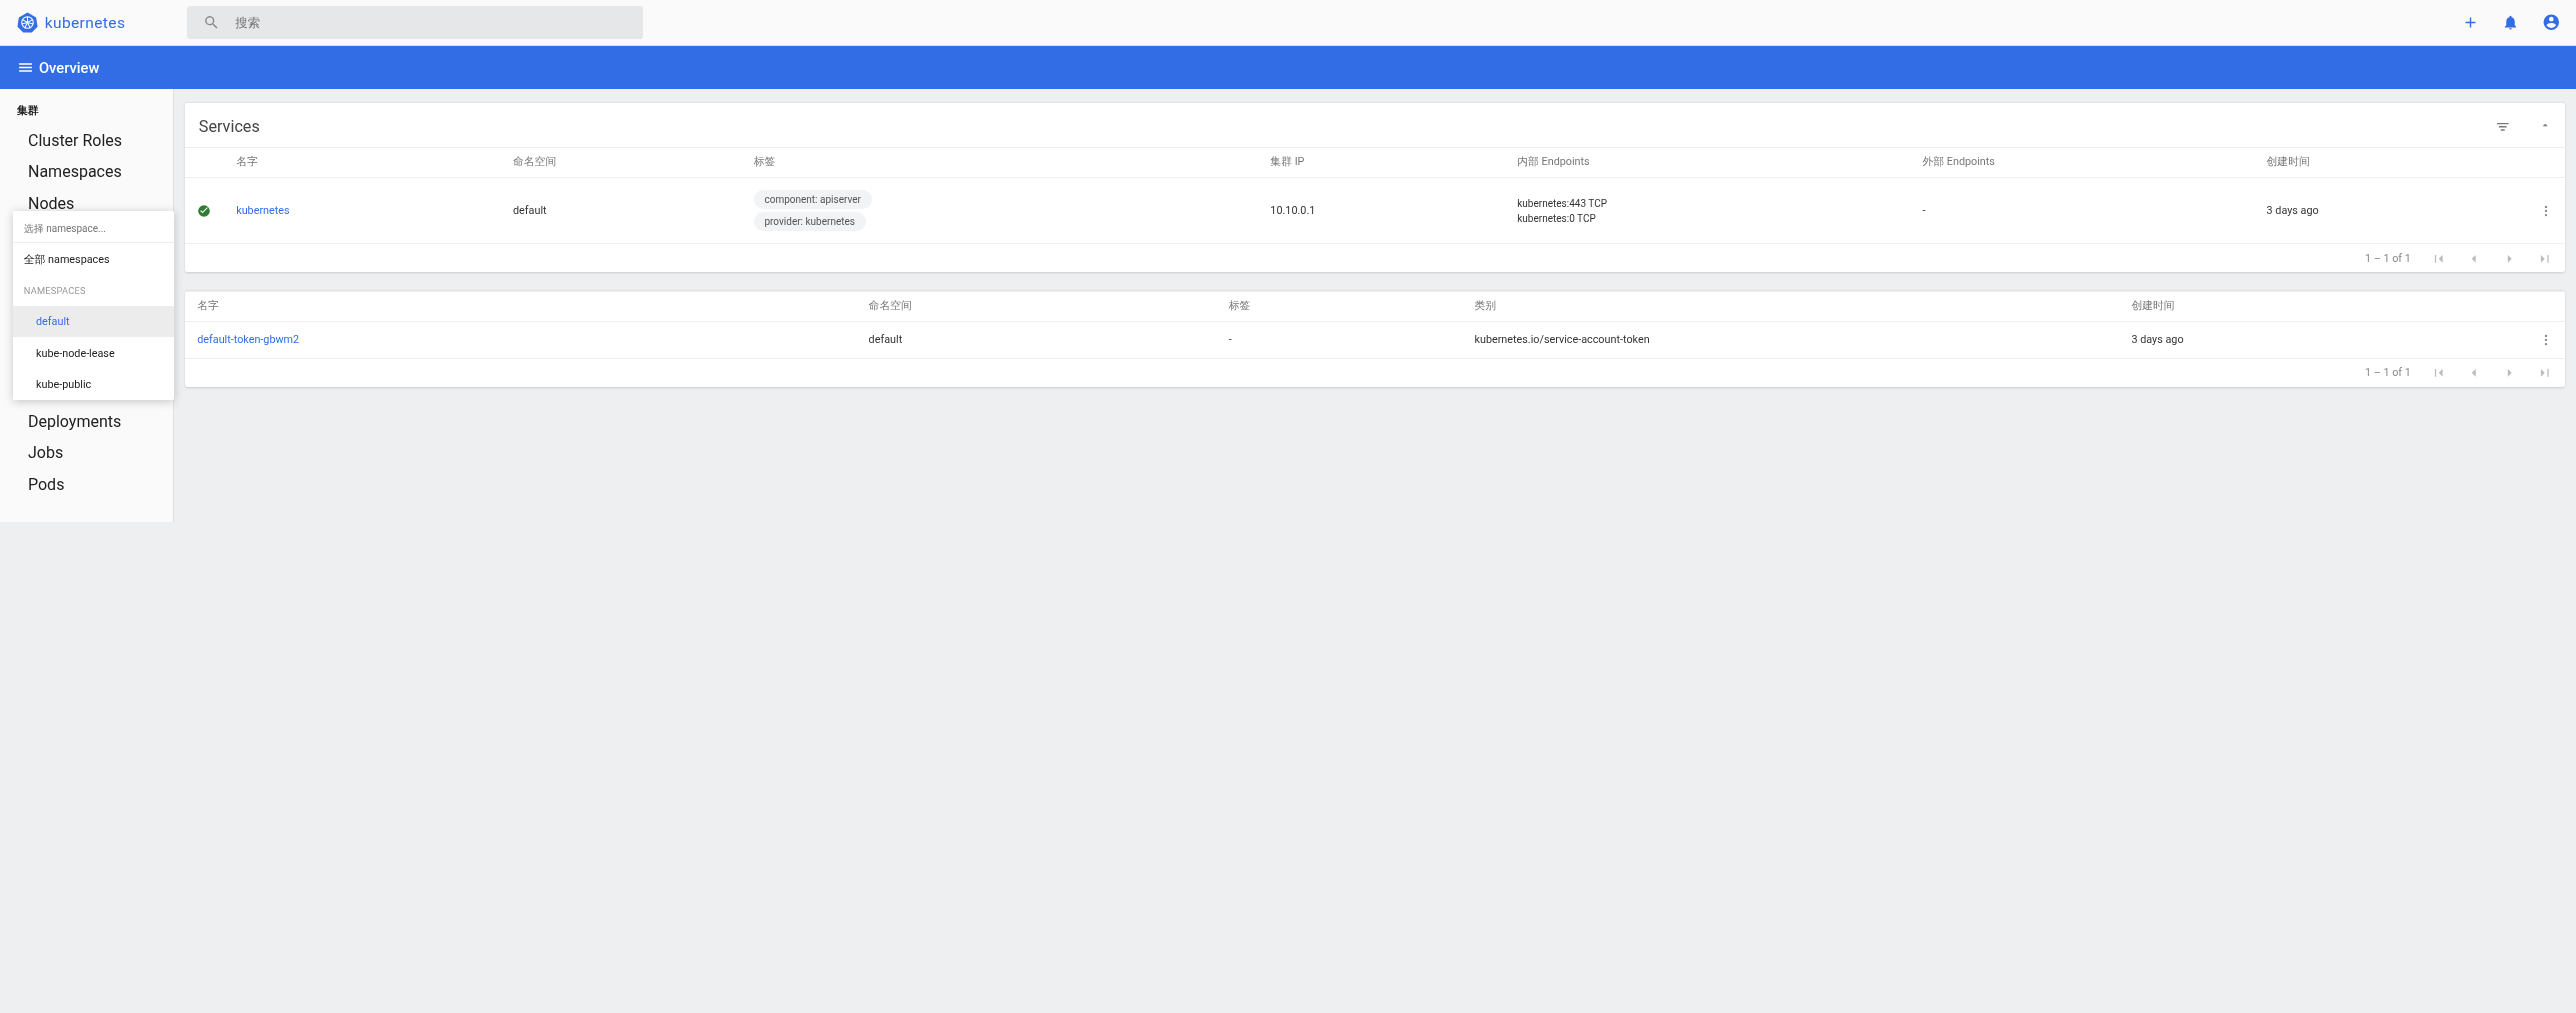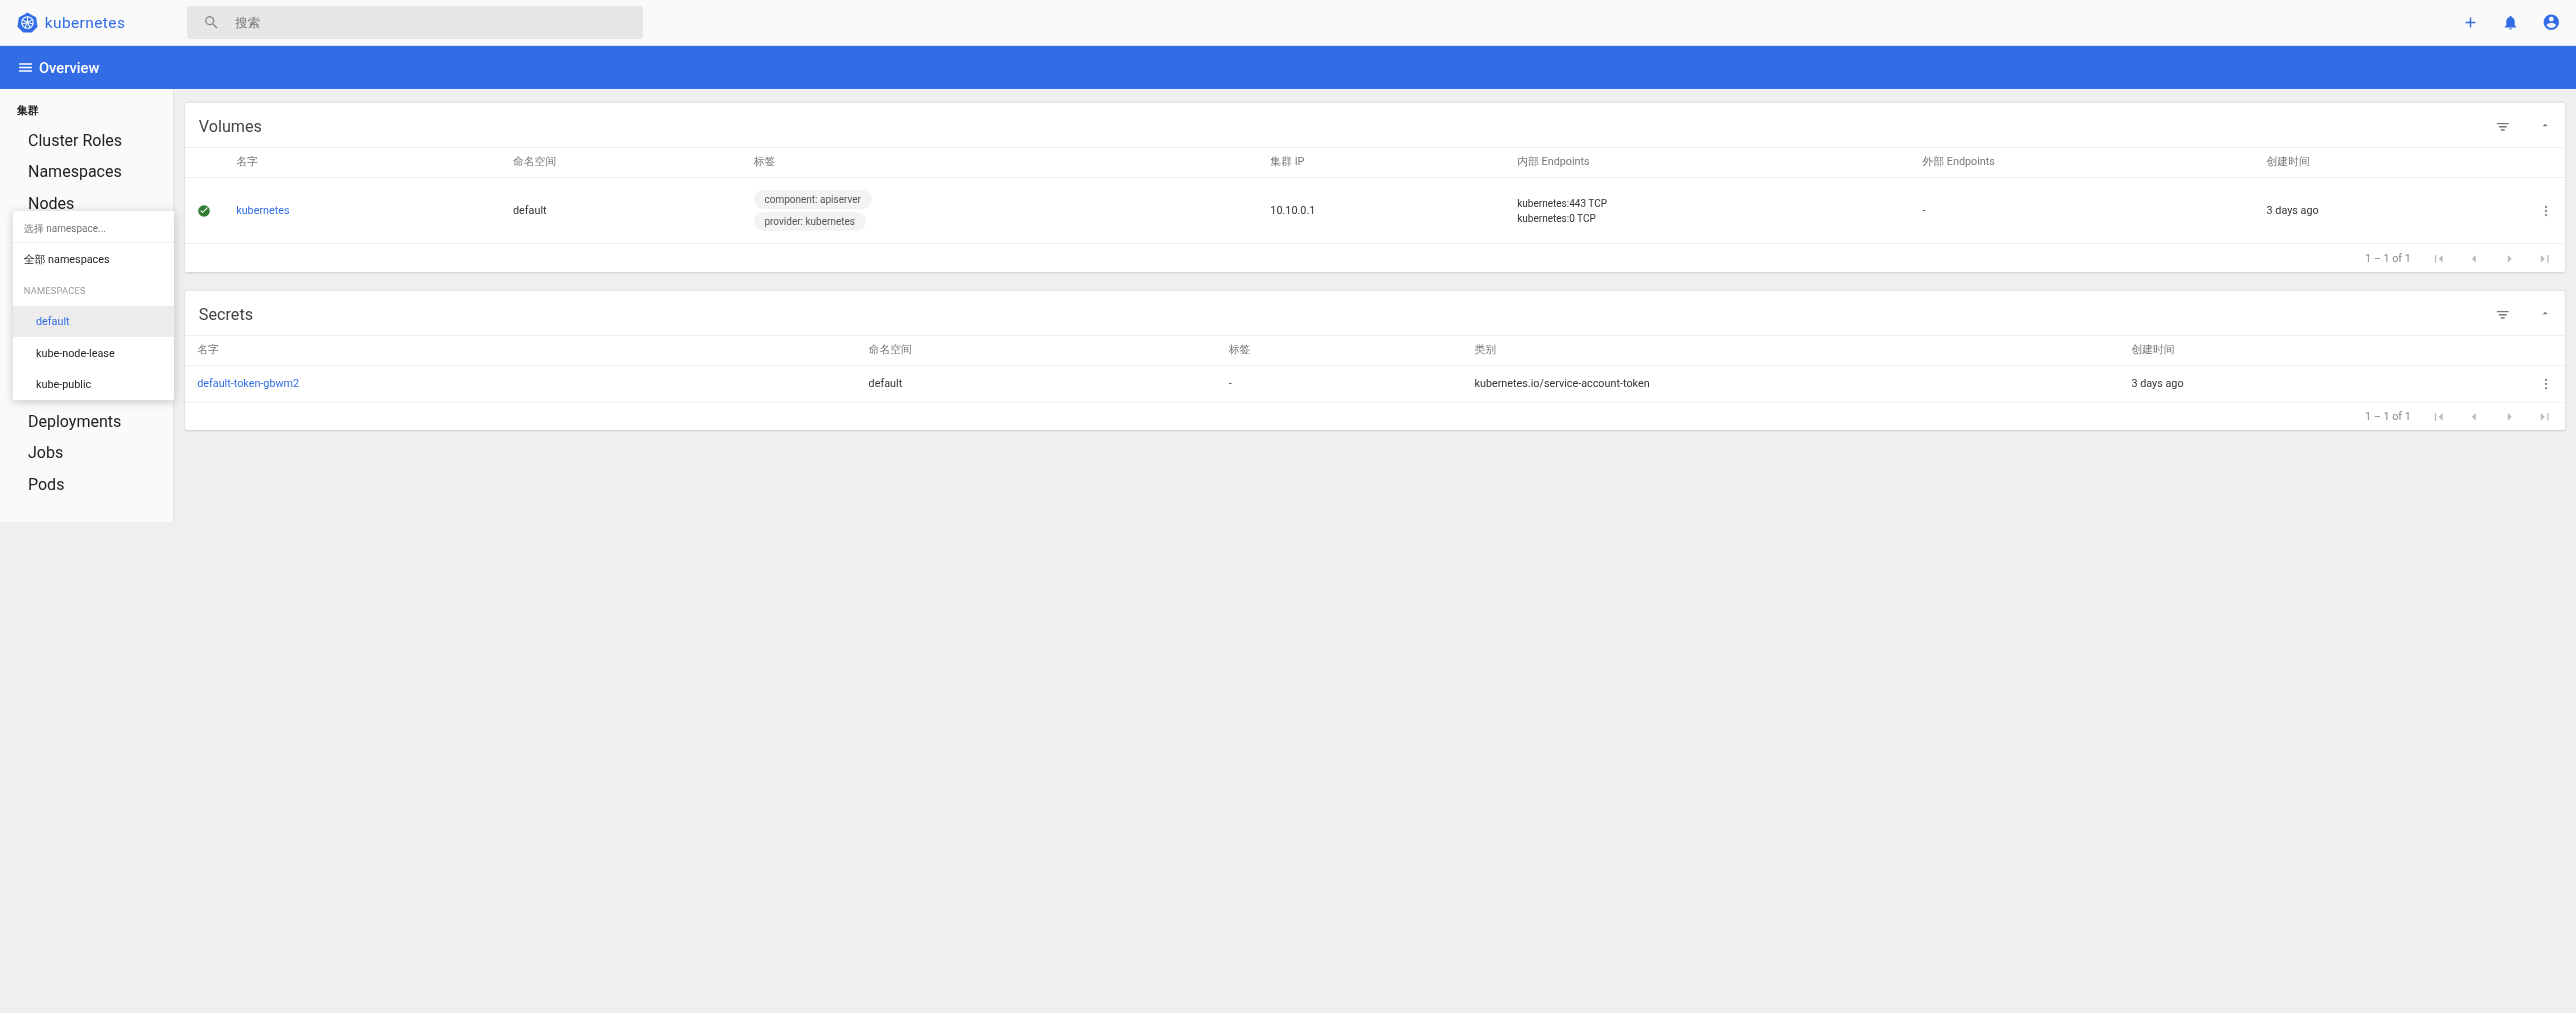--- a/index.html
+++ b/index.html
@@ -138,21 +138,21 @@
       <div class="ns-item selected">default</div>
       <div class="ns-item indent">kube-node-lease</div>
       <div class="ns-item indent">kube-public</div>
     </div>
   </div>
 
   <div class="main">
 
     <div class="card">
       <div class="card-header">
-        <span class="card-title">Volumes</span>
+        <span class="card-title">Services</span>
         <div class="card-icons">
           <span class="card-ic">
               <svg width="15.5" height="15.5" viewBox="0 0 24 24" fill="#777">
                 <path d="M3 6h18v2H3zm3 5h12v2H6zm3 5h6v2H9z"></path>
               </svg>
             </span>
           <span class="card-ic">
               <svg width="12.4" height="12.4" viewBox="0 0 24 24" fill="#777">
                 <path d="M7 14l5-5 5 5z"></path>
               </svg>
@@ -226,35 +226,20 @@
               <svg width="15.5" height="15.5" viewBox="0 0 24 24" fill="#bbb">
                 <path d="M6 6l6 6-6 6V6zm10 0h2v12h-2z"></path>
               </svg>
             </span>
         </div>
       </div>
     </div>
 
 
     <div class="card">
-      <div class="card-header">
-        <span class="card-title">Secrets</span>
-        <div class="card-icons">
-          <span class="card-ic">
-              <svg width="15.5" height="15.5" viewBox="0 0 24 24" fill="#777">
-                <path d="M3 6h18v2H3zm3 5h12v2H6zm3 5h6v2H9z"></path>
-              </svg>
-            </span>
-          <span class="card-ic">
-              <svg width="12.4" height="12.4" viewBox="0 0 24 24" fill="#777">
-                <path d="M7 14l5-5 5 5z"></path>
-              </svg>
-            </span>
-        </div>
-      </div>
       <table>
         <thead>
             <tr>
           <th>名字</th>
           <th>命名空间</th>
           <th>标签</th>
           <th>类别</th>
           <th>创建时间</th>
           <th class="more-cell"></th>
         </tr>

